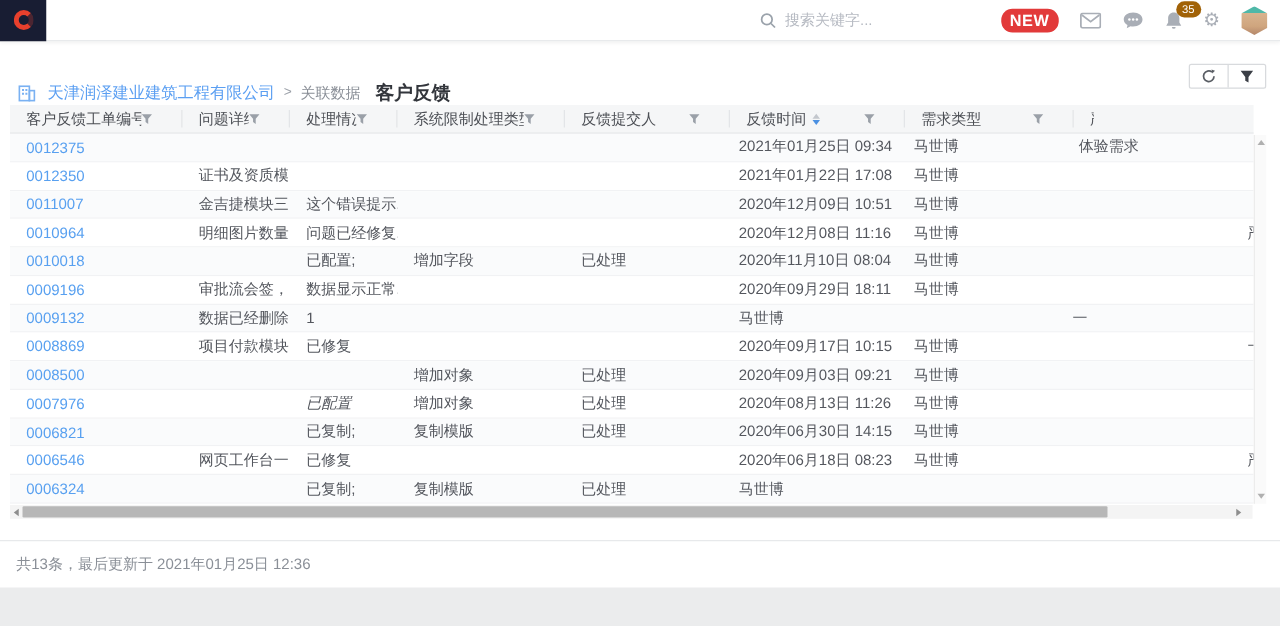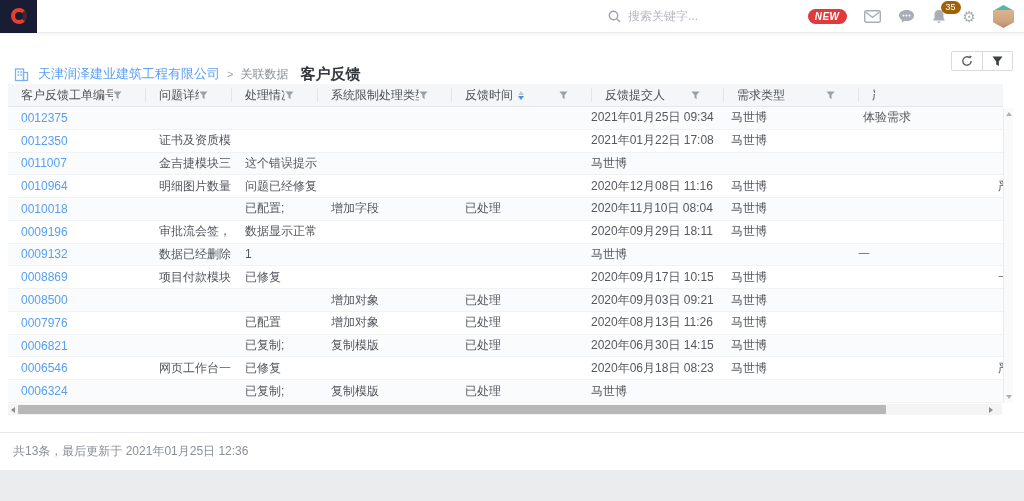--- a/index.html
+++ b/index.html
@@ -15,22 +15,22 @@
   .logo-box { width:37px; height:33px; background:#181d33; display:flex;
     align-items:center; justify-content:center; flex:0 0 37px; cursor:pointer; }
   .logo-c { width:16px; height:16px; border-radius:50%;
     border:4px solid #e8402d; border-right-color:rgba(232,64,45,.25);
     display:inline-block; }
   .search-wrap { position:absolute; left:608px; top:0; height:33px;
     display:flex; align-items:center; gap:7px; }
   .search-ph { color:#b6bac2; font-size:12px;text-align:right; }
   .top-icons { position:absolute; right:10px; top:0; height:33px;
     display:flex; align-items:center; gap:17px; }
-  .new-badge { background:#e23a3a; color:#fff; font-size:10px; font-weight:bold;
-    padding:2px 7px; border-radius:9px; letter-spacing:.5px;font-style:italic; }
+  .new-badge { background:#e23a3a; color:#fff; font-size:13px; font-weight:bold;
+    padding:2px 7px; border-radius:9px; letter-spacing:.5px; }
   .tb-icon { color:#a9aeb6; display:flex; align-items:center; cursor:pointer; position:relative; }
   .bell-badge { position:absolute; top:-8px; left:9px; background:#a16207; color:#fff;
     font-size:9px; padding:1px 5px; border-radius:8px; line-height:11px; }
   .gear-glyph { font-size:15px; color:#a9aeb6; line-height:1; }
   .avatar { width:21px; height:23px;
     clip-path:polygon(50% 0,100% 25%,100% 75%,50% 100%,0 75%,0 25%);
     background:linear-gradient(180deg,#4fb8a8 0%,#4fb8a8 22%,#d9b48f 23%,#cfa57e 70%,#b4876a 100%);
     cursor:pointer; }
   
   .crumb-row { position:absolute; top:57px; left:0; width:1024px; height:34px;
@@ -209,44 +209,44 @@
       <div class="th" style="width: 134px;">
         <span class="th-label-wrap">
           <span>系统限制处理类型</span>
         </span>
         <span>
           <svg width="9" height="9" viewBox="0 0 11 11">
             <path d="M0.5 0.5 L10.5 0.5 L6.8 5 L6.8 10 L4.2 8 L4.2 5 Z" fill="#9aa0a8"></path>
           </svg>
         </span>
       </div>
+      <div class="th" style="width: 132px;">
+        <span class="th-label-wrap">
+          <span>反馈提交人</span>
+        </span>
+        <span>
+          <svg width="9" height="9" viewBox="0 0 11 11">
+            <path d="M0.5 0.5 L10.5 0.5 L6.8 5 L6.8 10 L4.2 8 L4.2 5 Z" fill="#9aa0a8"></path>
+          </svg>
+        </span>
+      </div>
       <div class="th" style="width: 140px;">
         <span class="th-label-wrap">
           <span>反馈时间</span>
           <span class="sort-ic">
             <i class="up"></i>
             <i class="dn"></i>
           </span>
         </span>
         <span>
           <svg width="9" height="9" viewBox="0 0 11 11">
             <path d="M0.5 0.5 L10.5 0.5 L6.8 5 L6.8 10 L4.2 8 L4.2 5 Z" fill="#9aa0a8"></path>
           </svg>
         </span>
       </div>
-      <div class="th" style="width: 132px;">
-        <span class="th-label-wrap">
-          <span>反馈提交人</span>
-        </span>
-        <span>
-          <svg width="9" height="9" viewBox="0 0 11 11">
-            <path d="M0.5 0.5 L10.5 0.5 L6.8 5 L6.8 10 L4.2 8 L4.2 5 Z" fill="#9aa0a8"></path>
-          </svg>
-        </span>
-      </div>
       <div class="th" style="width: 135px;">
         <span class="th-label-wrap">
           <span>需求类型</span>
         </span>
         <span>
           <svg width="9" height="9" viewBox="0 0 11 11">
             <path d="M0.5 0.5 L10.5 0.5 L6.8 5 L6.8 10 L4.2 8 L4.2 5 Z" fill="#9aa0a8"></path>
           </svg>
         </span>
       </div>
@@ -278,20 +278,21 @@
         <div class="td" style="width: 132px;">马世博</div>
         <div class="td" style="width: 135px;"></div>
         <div class="td" style="width: 40px;"></div>
       </div>
       <div class="tr">
         <div class="td link" style="width: 138px;">0011007</div>
         <div class="td" style="width: 86px;">金吉捷模块三...</div>
         <div class="td" style="width: 86px;">这个错误提示...</div>
         <div class="td" style="width: 134px;"></div>
         <div class="td" style="width: 126px;"></div>
+        <div class="td" style="width: 140px;">2020年12月09日 10:51</div>
         <div class="td" style="width: 132px;">马世博</div>
         <div class="td" style="width: 135px;"></div>
         <div class="td" style="width: 40px;"></div>
       </div>
       <div class="tr">
         <div class="td link" style="width: 138px;">0010964</div>
         <div class="td" style="width: 86px;">明细图片数量...</div>
         <div class="td" style="width: 86px;">问题已经修复...</div>
         <div class="td" style="width: 134px;"></div>
         <div class="td" style="width: 126px;"></div>
@@ -350,21 +351,21 @@
         <div class="td" style="width: 134px;">增加对象</div>
         <div class="td" style="width: 126px;">已处理</div>
         <div class="td" style="width: 140px;">2020年09月03日 09:21</div>
         <div class="td" style="width: 132px;">马世博</div>
         <div class="td" style="width: 135px;"></div>
         <div class="td" style="width: 40px;"></div>
       </div>
       <div class="tr">
         <div class="td link" style="width: 138px;">0007976</div>
         <div class="td" style="width: 86px;"></div>
-        <div class="td" style="width: 86px;">已配置</div>
+        <div class="td" style="width: 86px; font-style: italic;">已配置</div>
         <div class="td" style="width: 134px;">增加对象</div>
         <div class="td" style="width: 126px;">已处理</div>
         <div class="td" style="width: 140px;">2020年08月13日 11:26</div>
         <div class="td" style="width: 132px;">马世博</div>
         <div class="td" style="width: 135px;"></div>
         <div class="td" style="width: 40px;"></div>
       </div>
       <div class="tr">
         <div class="td link" style="width: 138px;">0006821</div>
         <div class="td" style="width: 86px;"></div>

